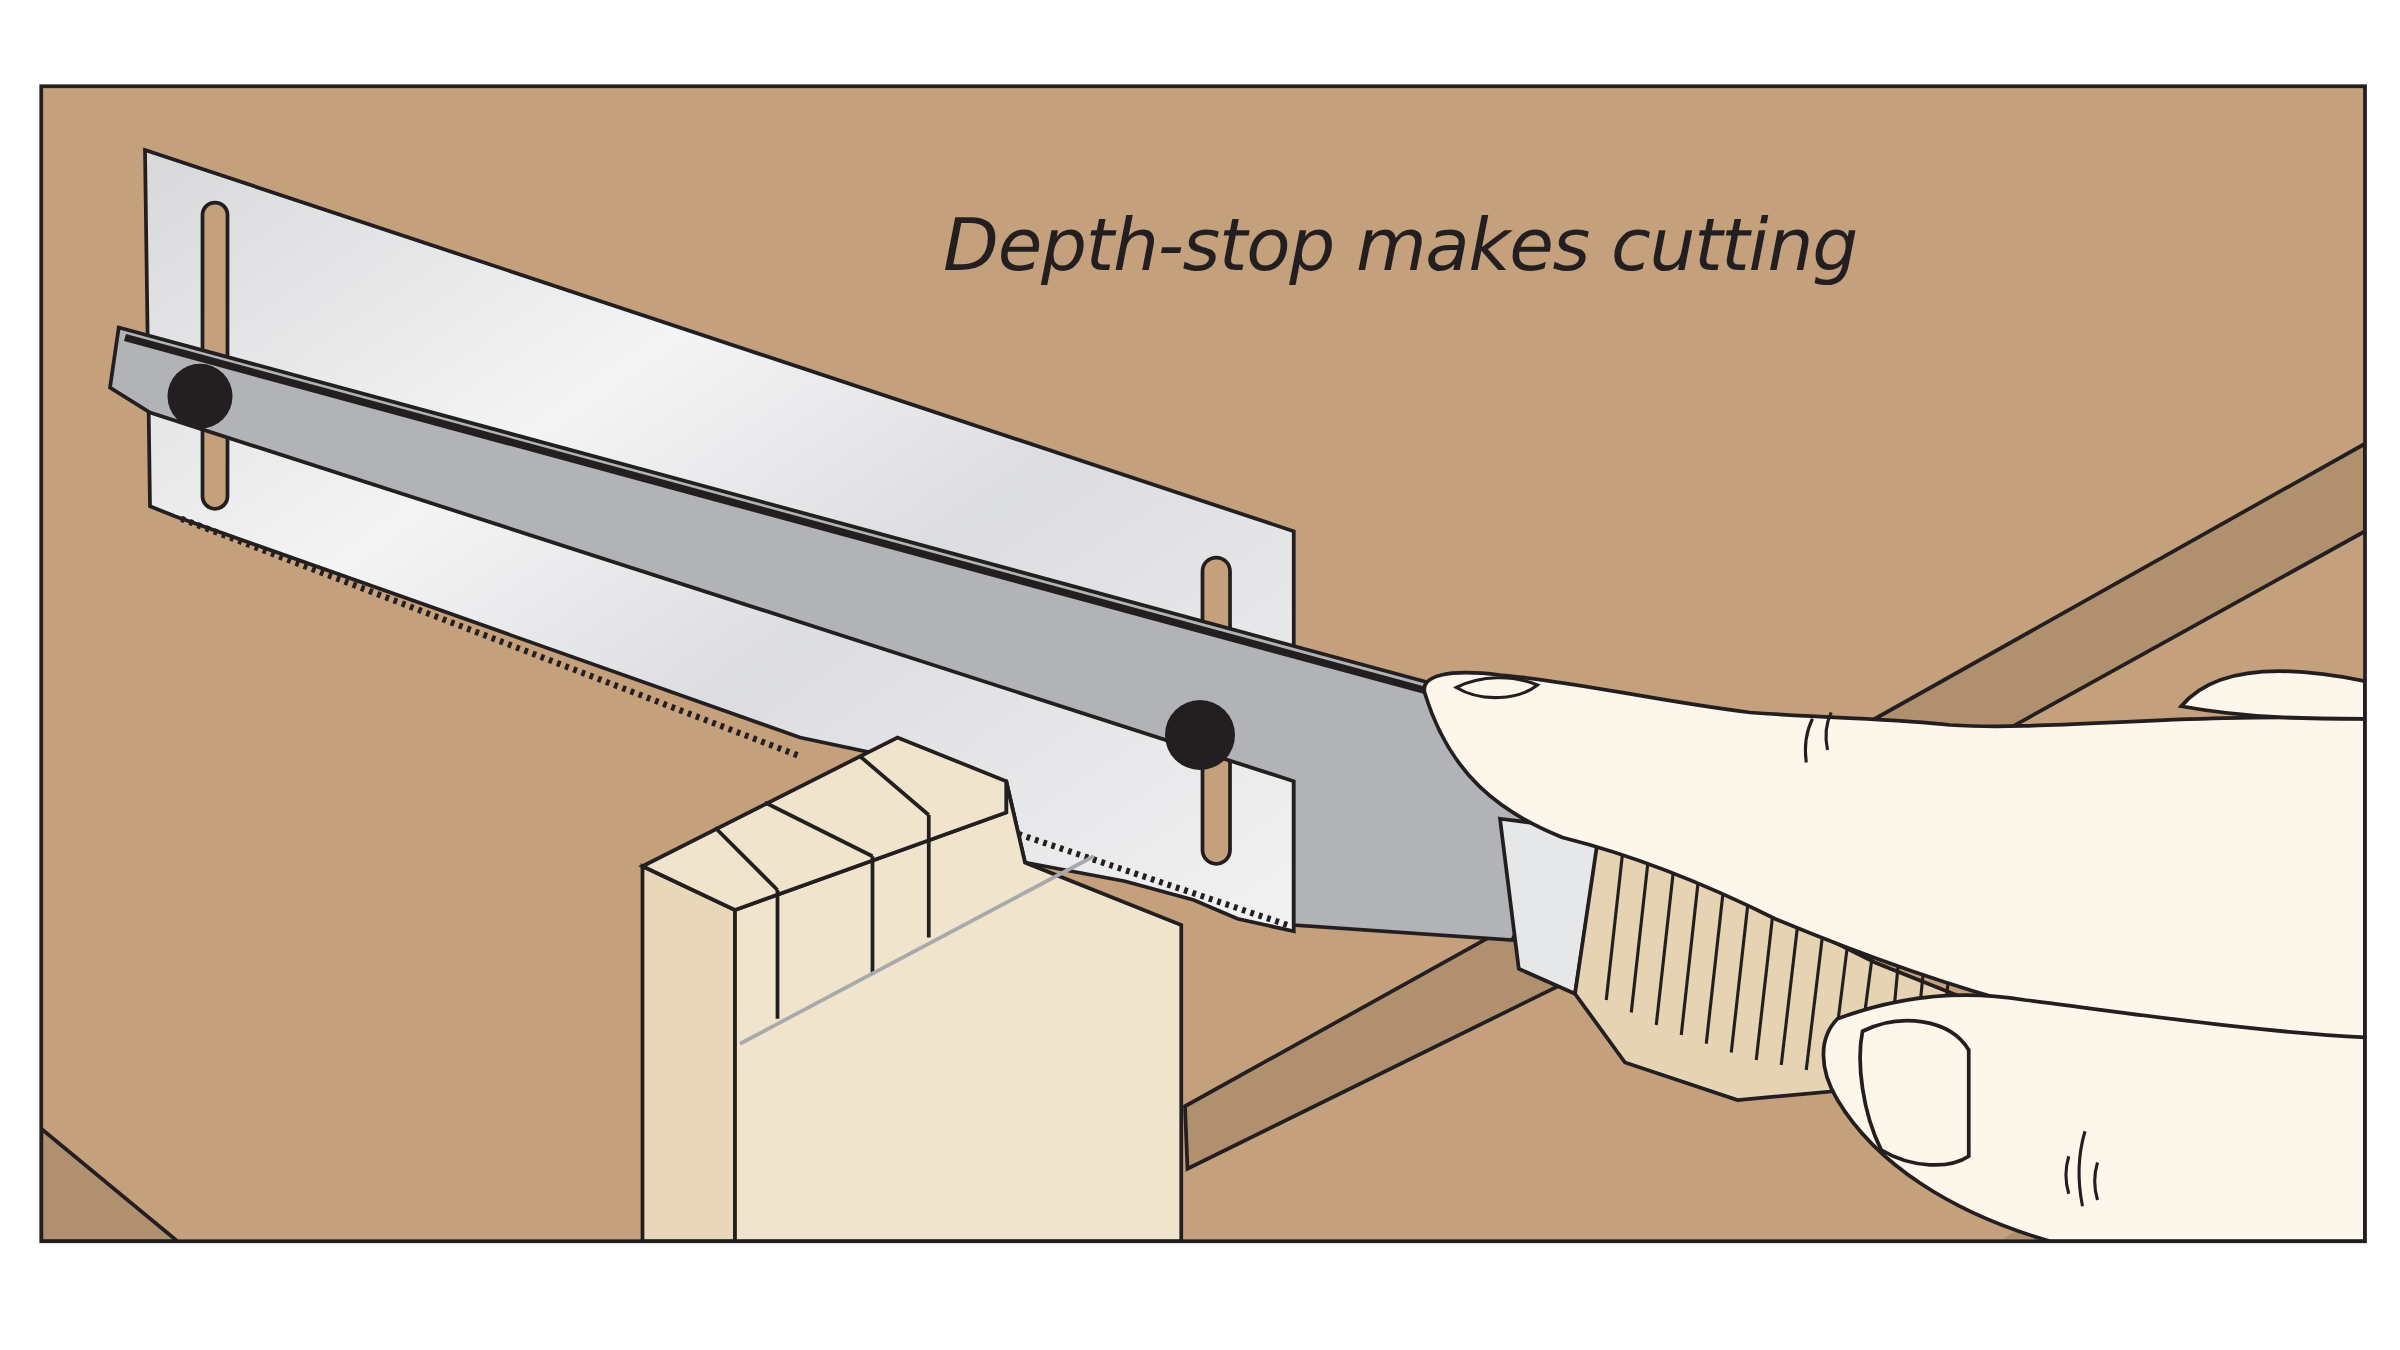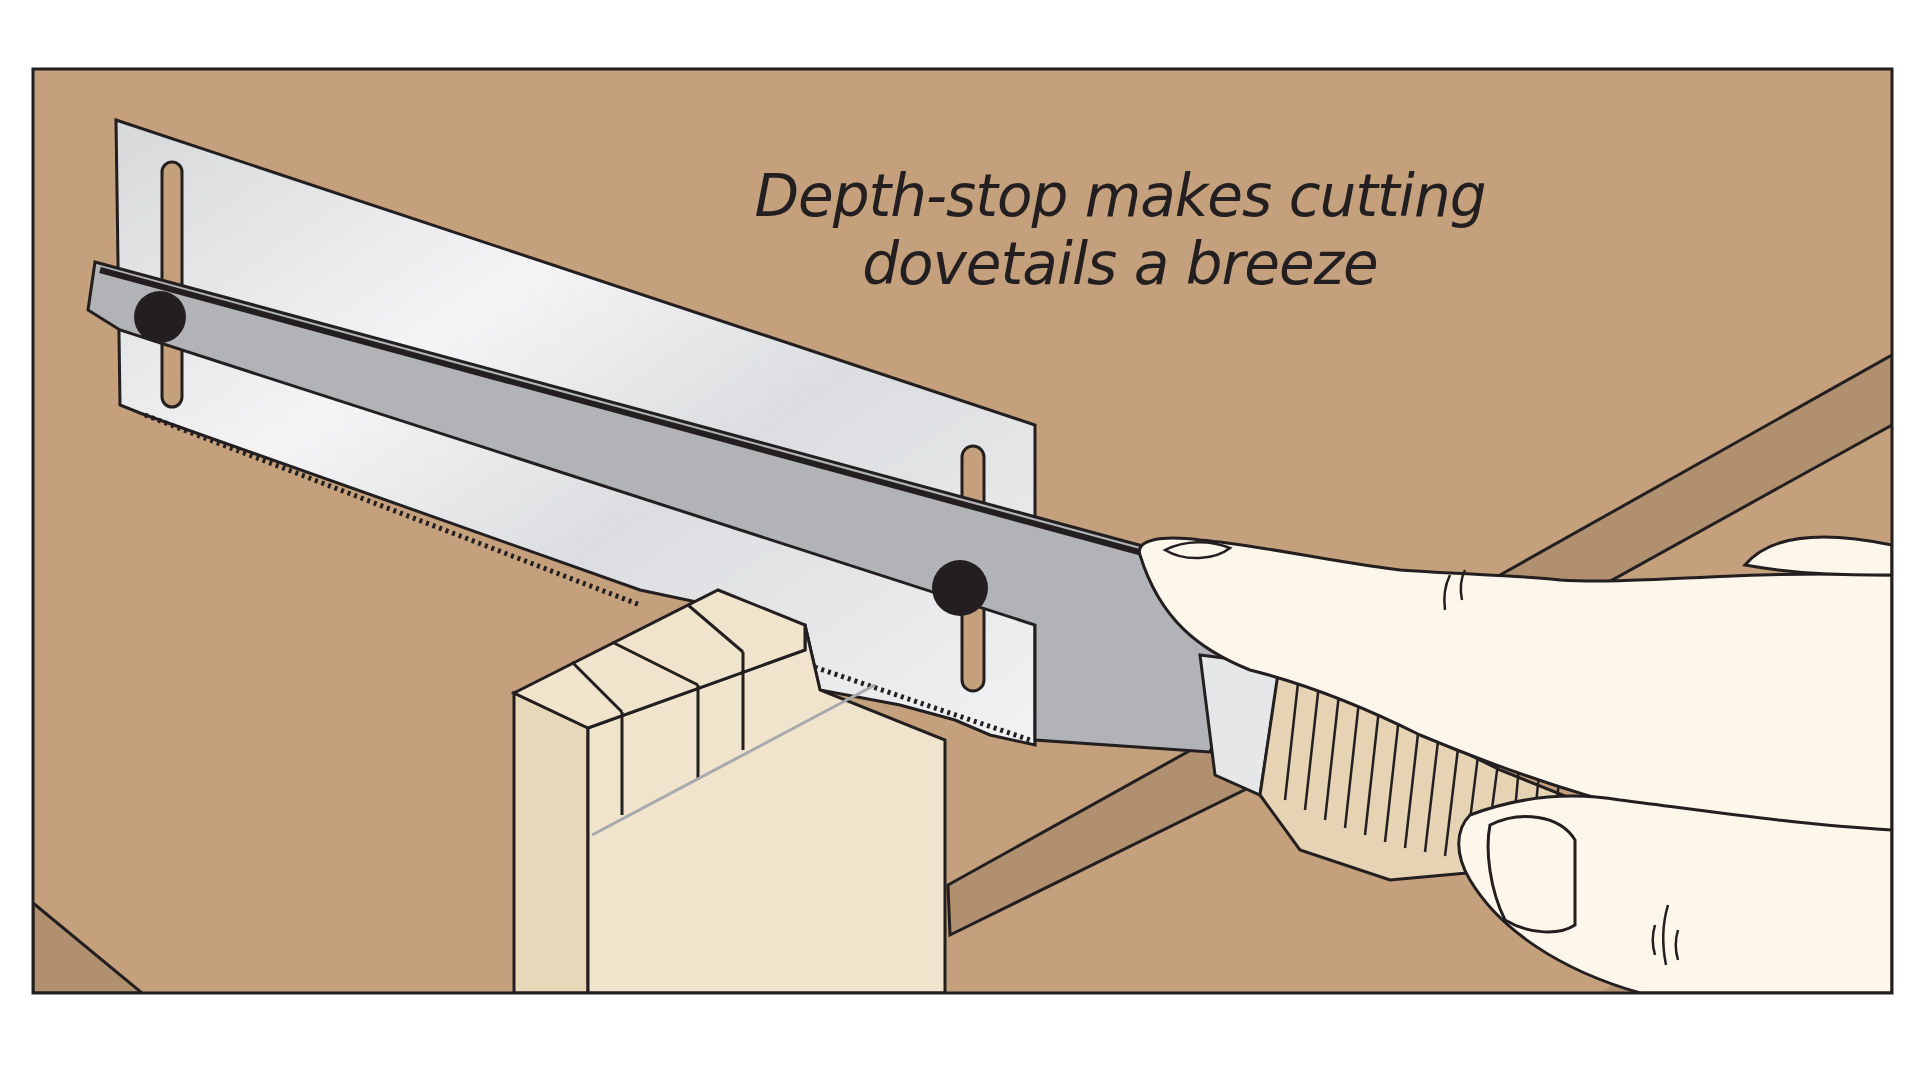--- a/index.html
+++ b/index.html
@@ -95,14 +95,13 @@
       <path d="M1655,925 C1652,935 1652,945 1655,955"></path>
       <path d="M1678,930 C1675,940 1675,950 1678,960"></path>
     </g>
   </g>
 
   <rect x="33" y="69" width="1859" height="924" fill="none" stroke="#231f20" stroke-width="3"></rect>
 </svg>
 
 <div class="caption">
   <div>Depth-stop makes cutting</div>
-  <div>dovetails a breeze</div>
 </div>
 
 </body></html>

